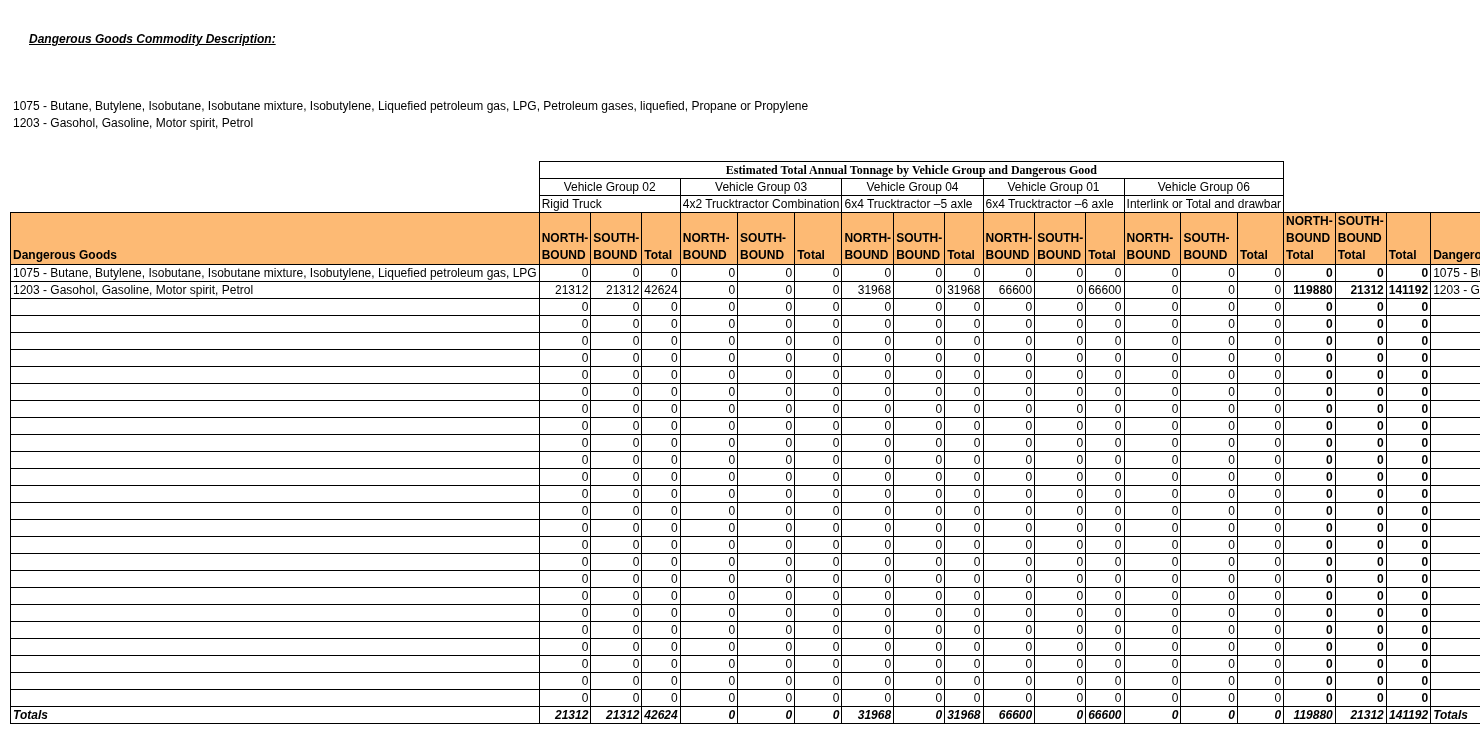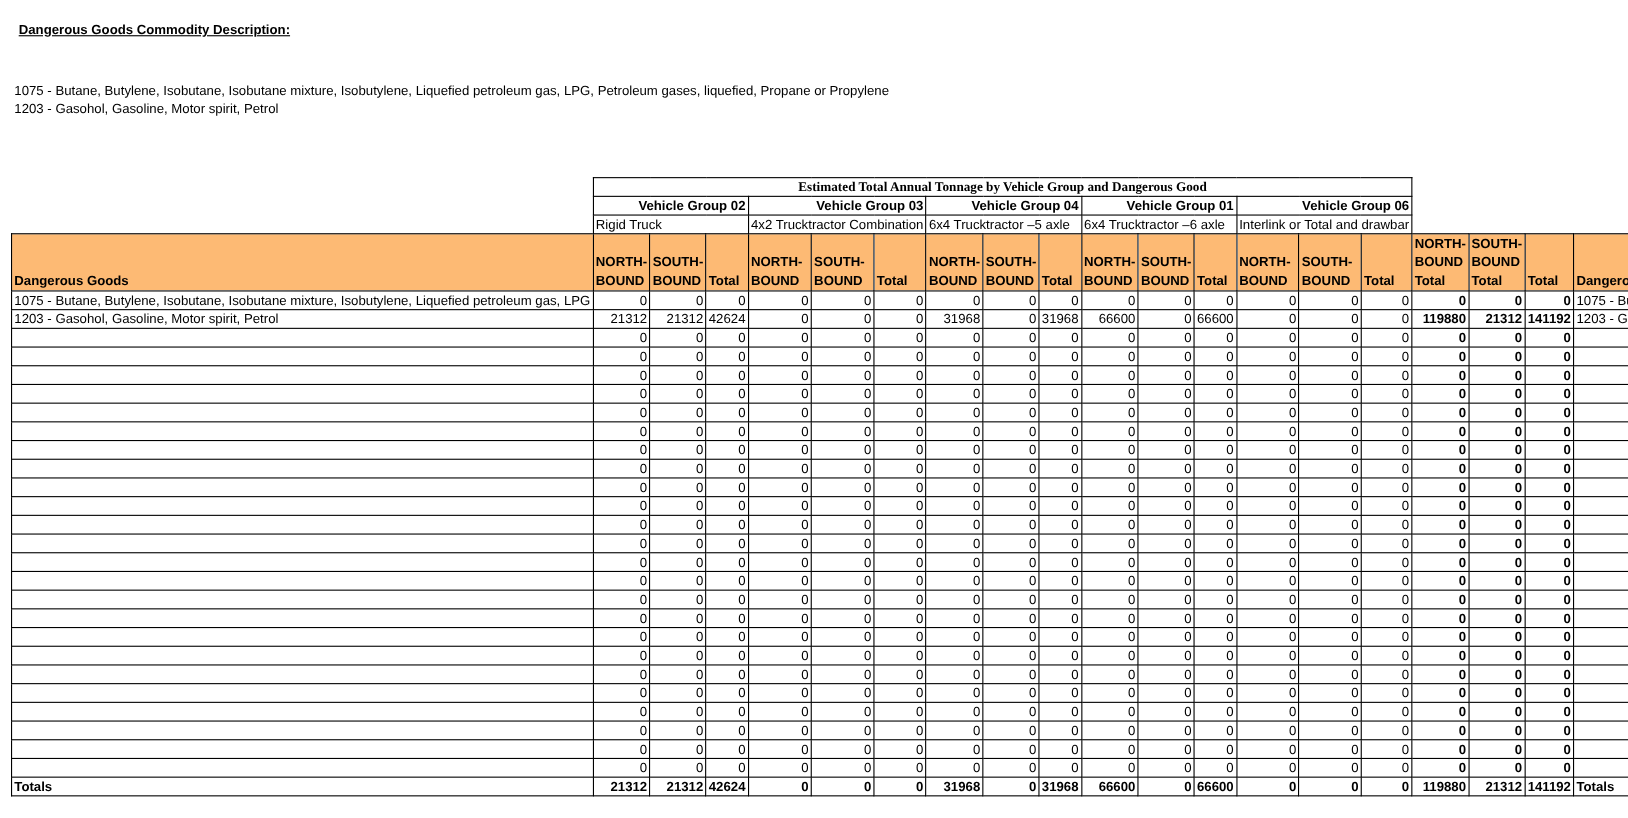--- a/index.html
+++ b/index.html
@@ -1,32 +1,32 @@
 <!DOCTYPE html>
 <html><head>
 <meta charset="utf-8">
 <style>
   html, body { margin:0; padding:0; background:#fff; }
   body { width:1480px; height:744px; overflow:hidden; position:relative;
          font-family:"Liberation Sans", sans-serif; font-size:12px; color:#000; }
   .intro { position:absolute; left:13px; top:15px; width:1000px; }
-  .intro .heading { font-weight:bold; text-decoration:underline; line-height:17px; margin:4px; }
+  .intro .heading { font-weight:bold; text-decoration:underline; line-height:17px; margin:16px;font-style:italic; }
   .intro p { margin:0; line-height:17px; }
   .gap { height:17px; }
   .bold { font-weight:bold; }
   table.grid { position:absolute; left:10px; top:161px; border-collapse:collapse; table-layout:fixed; }
   table.grid td { border:1px solid #000; padding:0 2px; height:16px; line-height:16px; overflow:hidden; white-space:nowrap; font-size:12px; }
   td.blank { border:none !important; }
   td.title { font-size:16px; font-weight:bold; text-align:center; height:19px; line-height:19px;font-family:Liberation Serif, serif; }
-  td.vg { font-weight:bold; text-align:right; font-size:13px; }
+  td.vg { font-weight:normal; text-align:center; font-size:13px; }
   td.vsub { text-align:left; }
   tr.hdr td { background:#fdba74; font-weight:bold; vertical-align:bottom; line-height:17px; height:51px; white-space:normal; }
   td.num { text-align:right; }
   td.tot { font-weight:bold; }
-  tr.totals td { font-weight:bold; }
+  tr.totals td { font-weight:bold;font-style:italic; }
 </style>
 </head>
 <body>
 
 <div class="intro">
   <p class="heading">Dangerous Goods Commodity Description:</p>
   <div class="gap"></div>
   <div class="gap"></div>
   <p>1075 - Butane, Butylene, Isobutane, Isobutane mixture, Isobutylene, Liquefied petroleum gas, LPG, Petroleum gases, liquefied, Propane or Propylene</p>
   <p>1203 - Gasohol, Gasoline, Motor spirit, Petrol</p>

